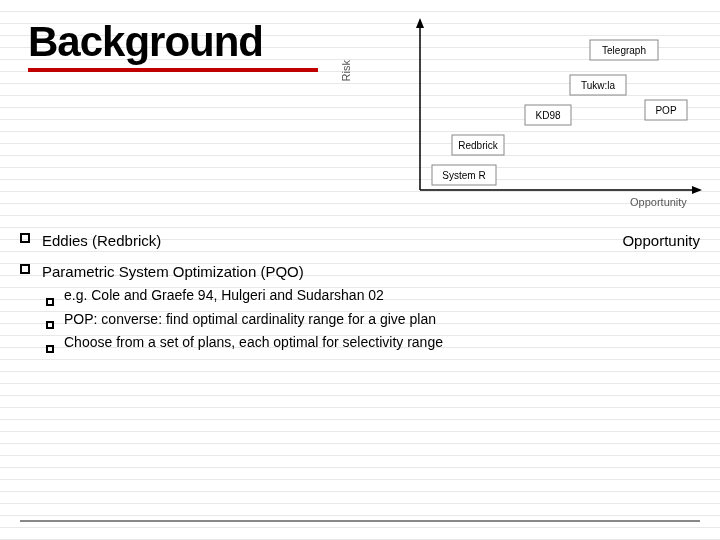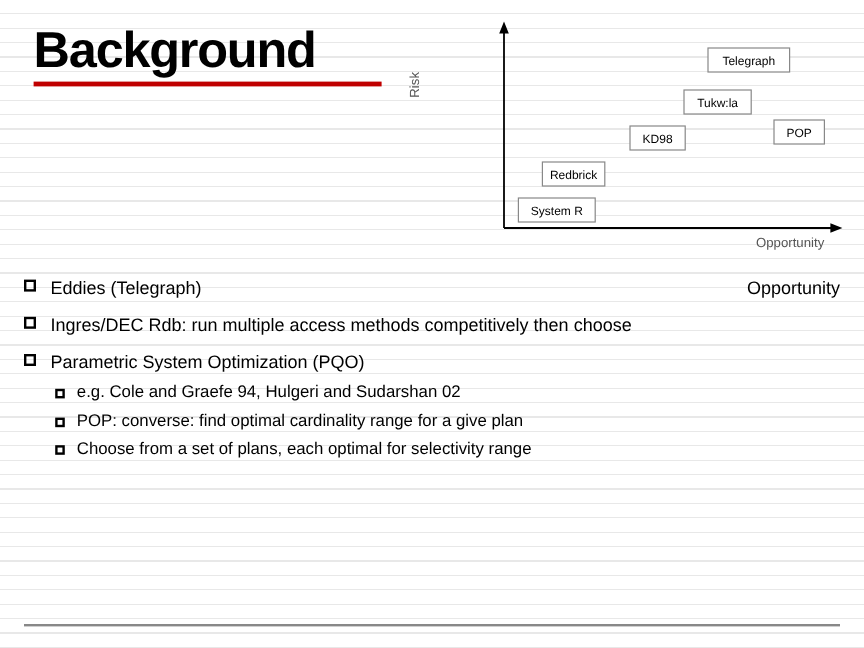--- a/index.html
+++ b/index.html
@@ -105,21 +105,21 @@
       margin-left: 20px;
     }
 
     .sub-bullets {
       margin-top: 4px;
       margin-left: 4px;
     }
 
     .sub-bullet-item {
       display: flex;
-      align-items: center;
+      align-items: flex-end;
       margin-bottom: 4px;
       font-size: 14px;
     }
 
     .sub-bullet-square {
       width: 8px;
       height: 8px;
       border: 2px solid #000;
       flex-shrink: 0;
       margin-top: 3px;
@@ -193,31 +193,25 @@
       <text x="296" y="104" font-size="10" fill="#000" font-family="Arial" text-anchor="middle">POP</text>
 
     </svg>
   </div>
 
   <div class="bullets-area">
 
     <div class="bullet-item">
       <div class="bullet-square"></div>
       <div class="bullet-text">
-        <span>Eddies (Telegraph)</span>
+        <span>Eddies (Redbrick)</span>
         <span class="opportunity-label">Opportunity</span>
       </div>
     </div>
 
-    <div class="bullet-item">
-      <div class="bullet-square"></div>
-      <div class="bullet-text">
-        Ingres/DEC Rdb: run multiple access methods competitively then choose
-      </div>
-    </div>
 
     <div class="bullet-item">
       <div class="bullet-square"></div>
       <div class="bullet-text">
         <div>Parametric System Optimization (PQO)</div>
         <div class="sub-bullets">
 
           <div class="sub-bullet-item">
             <div class="sub-bullet-square"></div>
             <div>e.g. Cole and Graefe 94, Hulgeri and Sudarshan 02</div>

